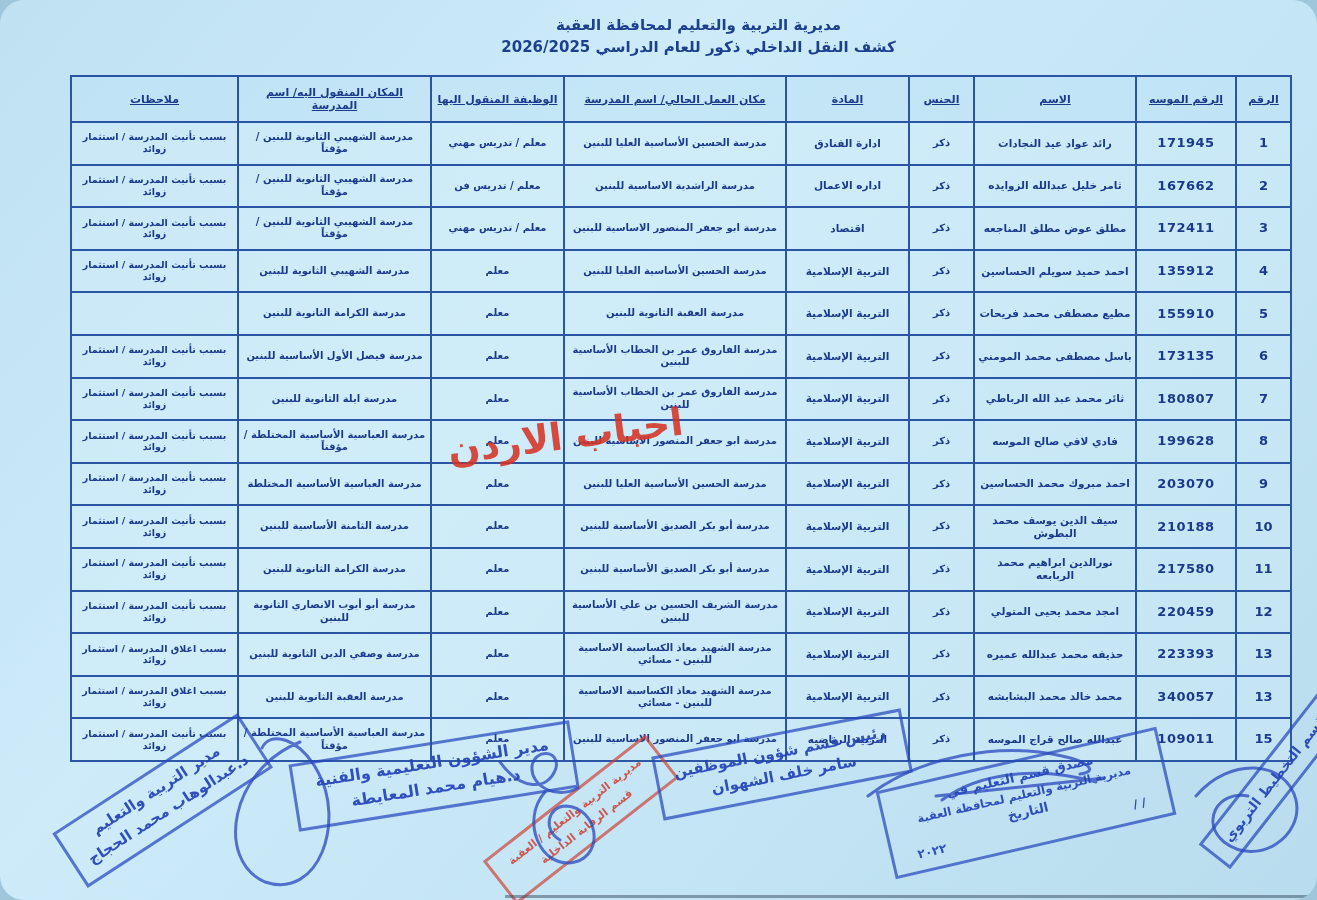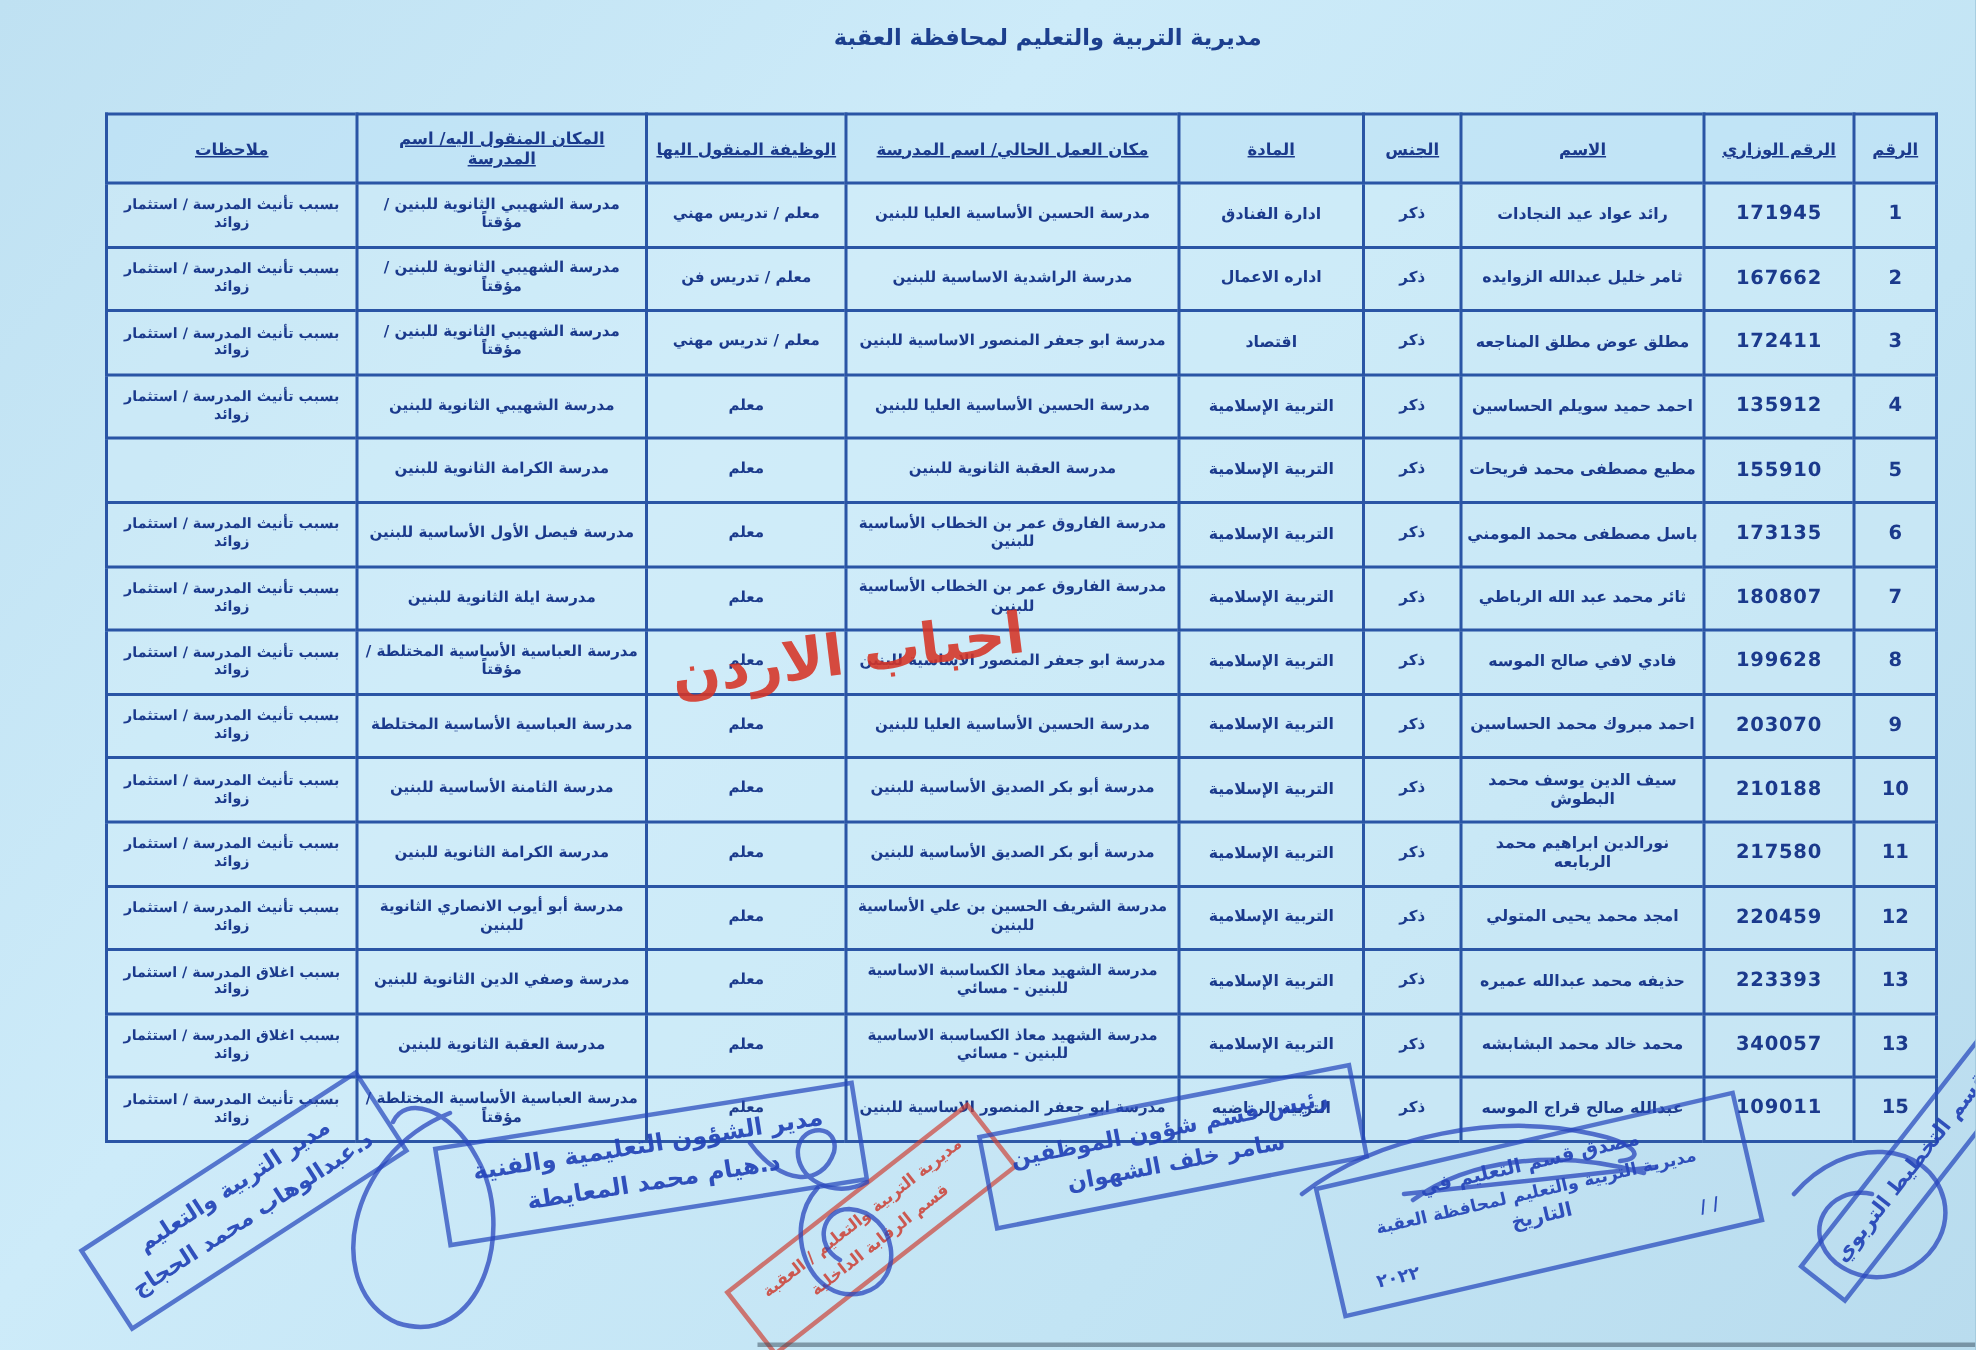--- a/index.html
+++ b/index.html
@@ -1,19 +1,19 @@
 <!DOCTYPE html>
 <html lang="ar"><head>
 <meta charset="utf-8">
 <style>
   html,body{margin:0;padding:0;}
   body{width:1317px;height:900px;overflow:hidden;background:#9fc6da;
        font-family:"DejaVu Sans",sans-serif;}
   .page{position:relative;width:1317px;height:900px;overflow:hidden;
-        background:linear-gradient(130deg,#bfe1f2 0%,#cdebf9 35%,#c2e4f4 70%,#b9dcee 100%);}
+        background:linear-gradient(130deg,#bfe1f2 0%,#cdebf9 35%,#c2e4f4 70%,#b9dcee 100%);border-radius:24px;}
 
   
   .title{position:absolute;top:16px;left:80px;right:0;text-align:center;
          color:#1c3f8e;font-weight:bold;direction:rtl;}
   .title .l1{font-size:15px;}
   .title .l2{font-size:15px;margin-top:4px;}
 
   
   table.roster{position:absolute;top:75px;left:70px;width:1220px;
         border-collapse:collapse;table-layout:fixed;direction:rtl;}
@@ -56,38 +56,39 @@
   .edge-shadow{position:absolute;bottom:2px;left:505px;right:0;height:3px;
         background:rgba(55,75,92,.5);}
 </style>
 </head>
 <body>
 
 <div class="page">
 
   <div class="title">
     <div class="l1">مديرية التربية والتعليم لمحافظة العقبة</div>
+    <div class="l2">كشف النقل الداخلي ذكور للعام الدراسي  2026/2025</div>
   </div>
 
   <table class="roster">
     <colgroup>
       <col style="width:55px">
         <col style="width:100px">
         <col style="width:162px">
       <col style="width:65px">
         <col style="width:123px">
         <col style="width:222px">
       <col style="width:133px">
         <col style="width:193px">
         <col style="width:167px">
     </colgroup>
     <thead>
       <tr>
         <th>الرقم</th>
-        <th>الرقم الوزاري</th>
+        <th>الرقم الموسه</th>
         <th>الاسم</th>
         <th>الجنس</th>
         <th>المادة</th>
         <th>مكان العمل الحالي/ اسم المدرسة</th>
         <th>الوظيفة المنقول اليها</th>
         <th>المكان المنقول اليه/ اسم المدرسة</th>
         <th>ملاحظات</th>
       </tr>
     </thead>
     <tbody id="table-rows">

